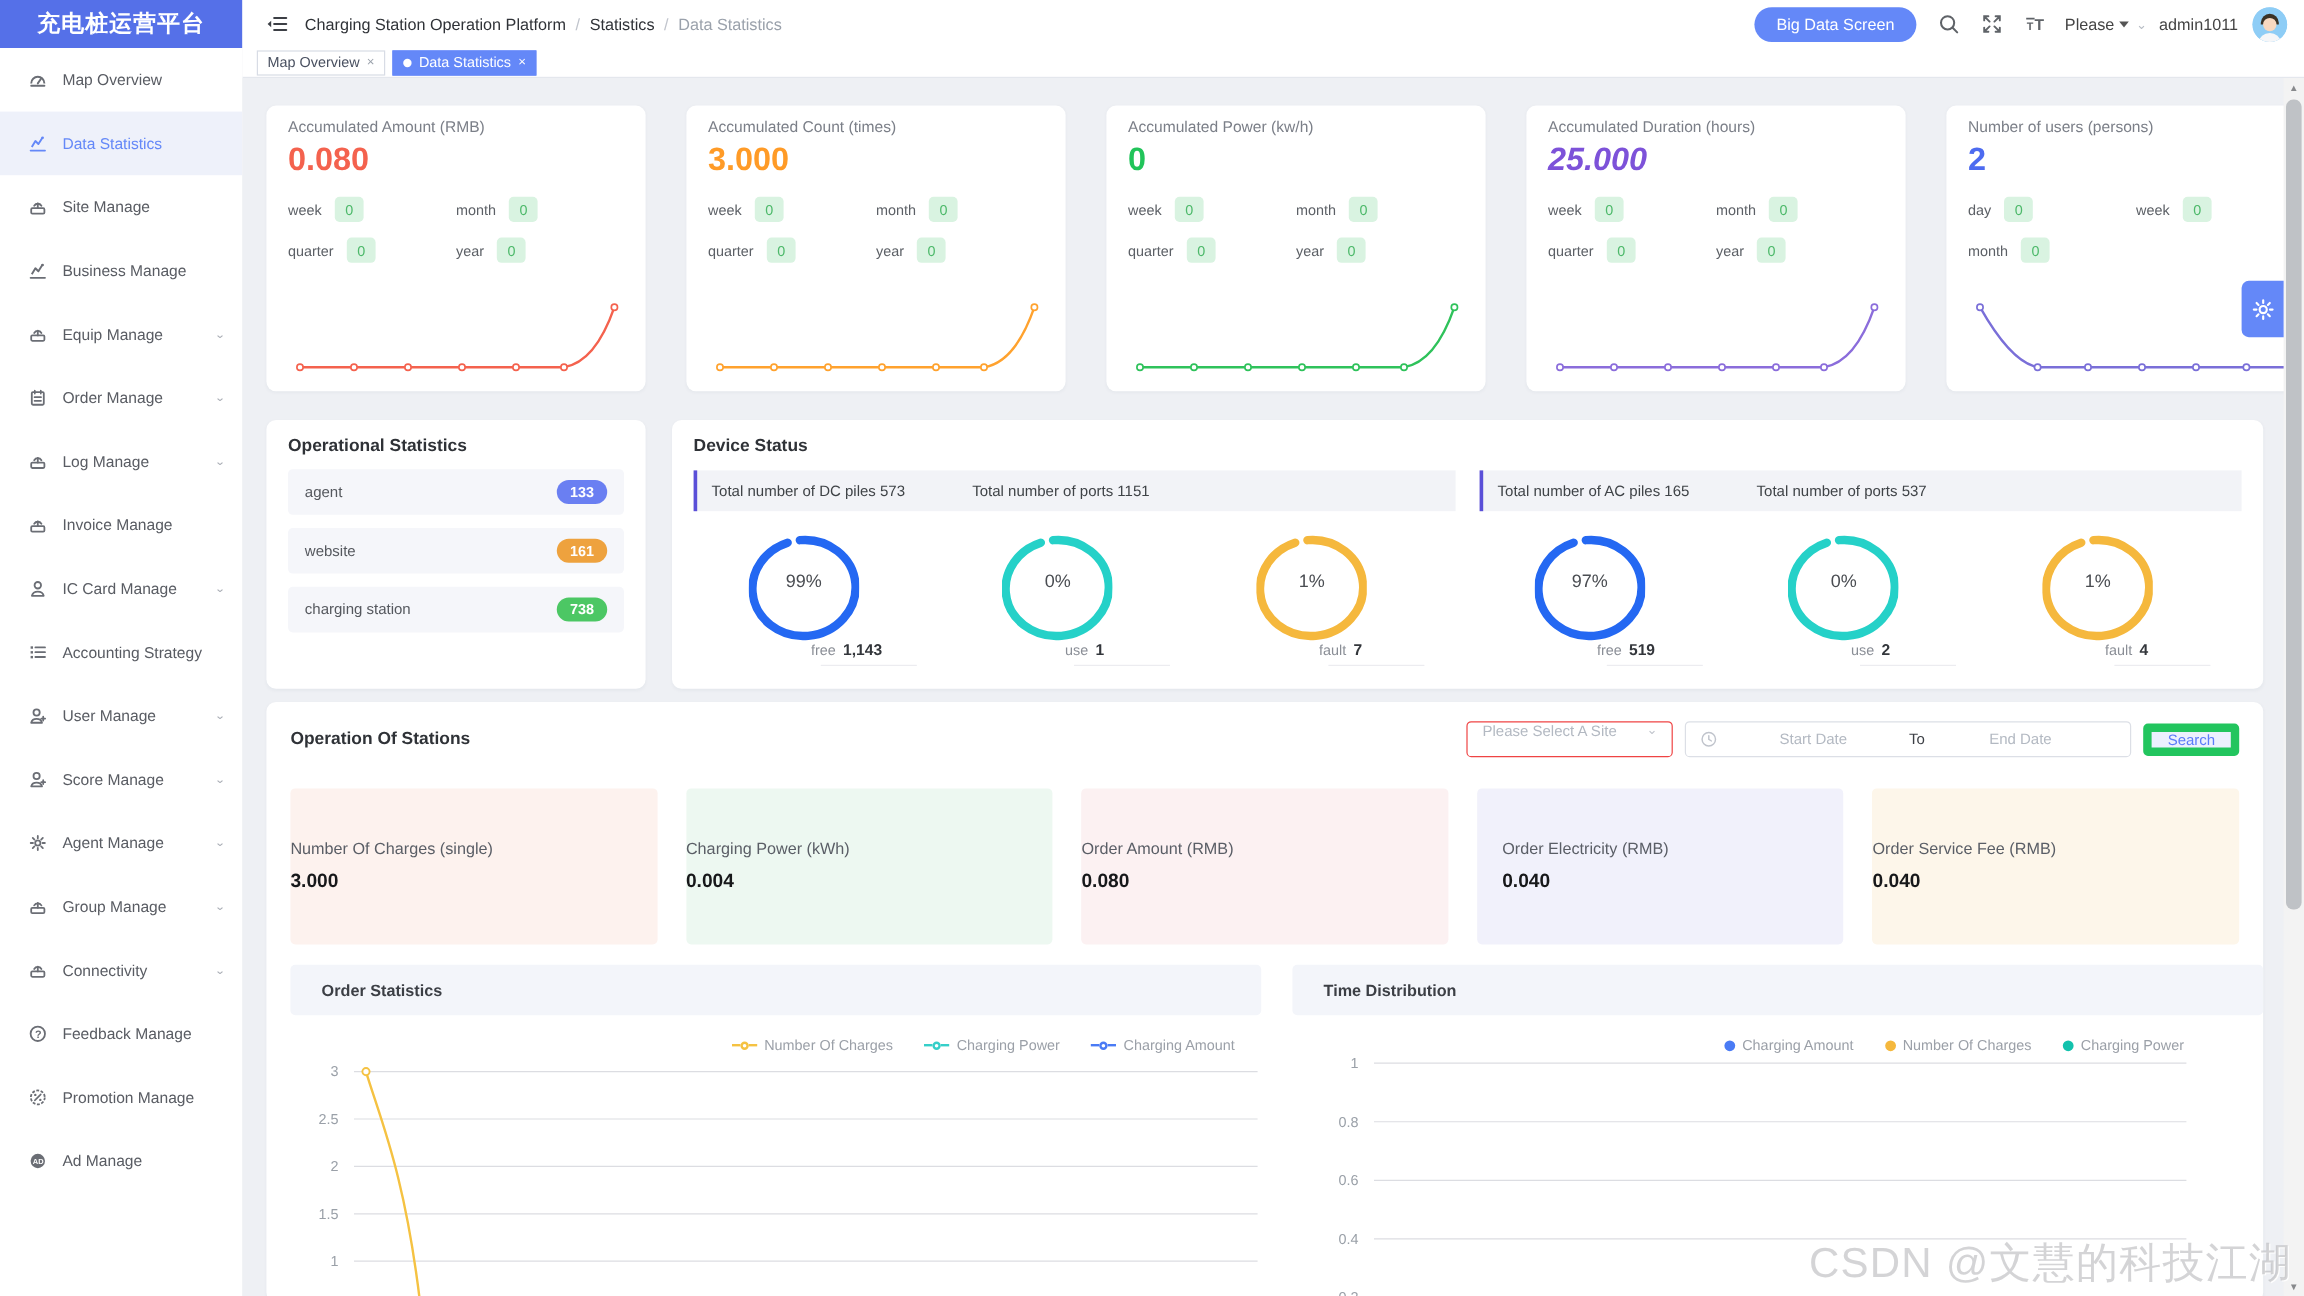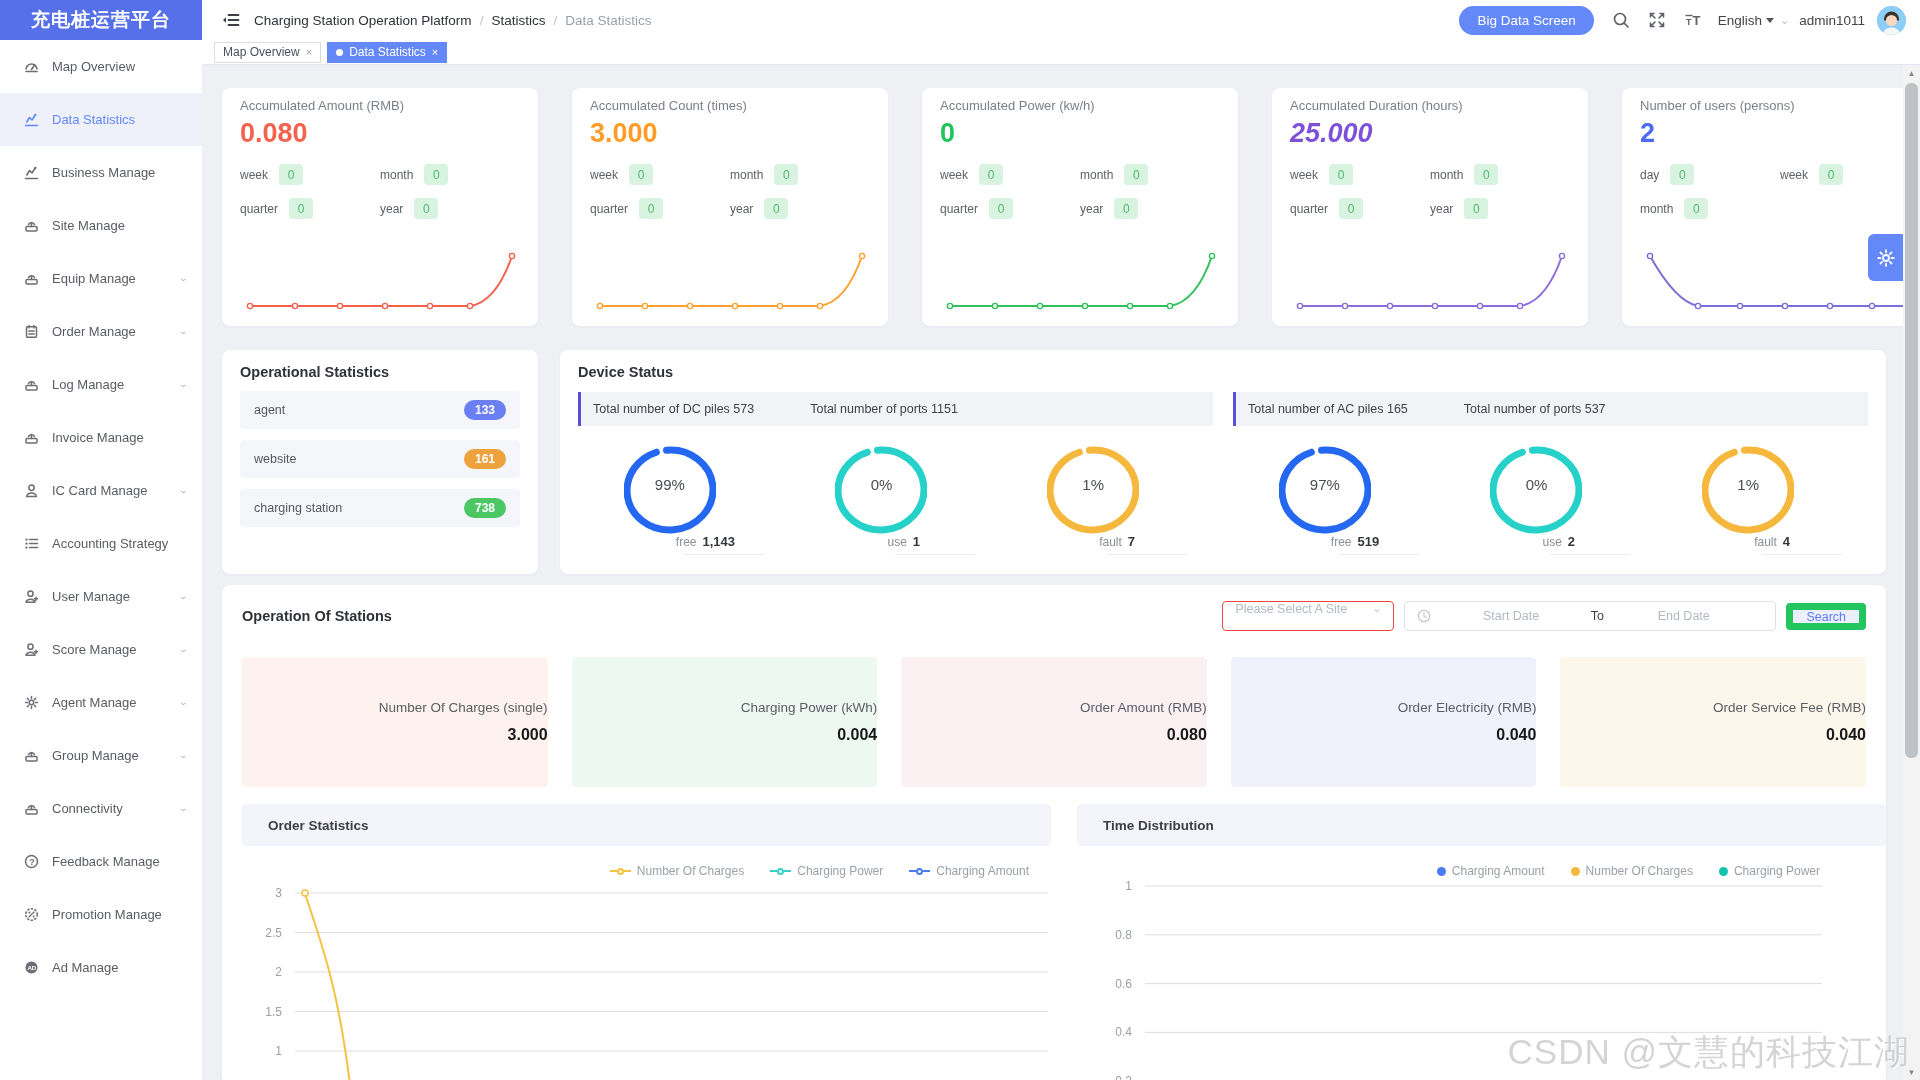--- a/index.html
+++ b/index.html
@@ -69,21 +69,21 @@
   .stations { margin-top:20px; background:#fff; border-radius:8px; padding:16px 10px 0; height:500px; box-shadow:0 1px 3px rgba(30,40,80,.04); }
   .st-head { display:flex; align-items:center; padding:0 10px; }
   .st-controls { margin-left:auto; display:flex; align-items:center; gap:10px; }
   .sel { width:172px; height:30px; border:1px solid #ef4444; border-radius:4px; display:flex; padding:0 12px; font-size:12.5px; color:#b3b9c2; background:#fff; cursor:pointer; }
   .sel .sv { flex:1; }
   .dr { width:372px; height:30px; border:1px solid #dcdfe6; border-radius:4px; display:flex; align-items:center; padding:0 12px; font-size:12.5px; color:#b3b9c2; background:#fff; cursor:text; }
   .dr .din { flex:1; text-align:center; }
   .dr .to { color:#3c3f45; }
   .search-btn { height:27px; padding:0 13px; background:#ecf0fe; border:7px solid #22c55e; border-radius:4px; color:#5b7cfa; font-size:12.5px; cursor:pointer; }
   .tiles { display:grid; grid-template-columns:repeat(5,1fr); gap:24px; margin-top:26px; height:130px; padding:0 10px; }
-  .tile { border-radius:4px; display:flex; flex-direction:column; align-items:flex-end; justify-content:center; gap:11px; }
+  .tile { border-radius:4px; display:flex; flex-direction:column; align-items:flex-start; justify-content:center; gap:11px; }
   .tile .tt { font-size:13.5px; color:#5a5e66; }
   .tile .tv { font-size:16px; font-weight:700; color:#17181a; }
   .charts { display:grid; grid-template-columns:1fr 1fr; gap:26px; margin-top:17px; padding:0 10px; }
   .banner { height:42px; background:#f3f5fa; border-radius:4px; display:flex; align-items:center; padding-left:26px; font-size:13.5px; font-weight:600; color:#3c3f45; }
   .legend { display:flex; justify-content:flex-end; gap:26px; margin-top:17px; height:16px; align-items:center; }
   .lg-item { display:flex; align-items:center; gap:6px; font-size:12px; color:#9ba0a8; cursor:pointer; }
   .ringmark { display:flex; align-items:center; }
   .ringmark i { display:block; width:7px; height:2px; }
   .ringmark s { display:block; width:7px; height:7px; border-radius:50%; border:2px solid; background:#fff; text-decoration:none; }
   .dotmark { width:9px; height:9px; border-radius:50%; }
@@ -125,21 +125,21 @@
     <g stroke="currentColor" stroke-width="1.6" fill="none" stroke-linecap="round">
       <path d="M7 7 2.6 2.6M2.5 6V2.5H6M11 7l4.4-4.4M15.5 6V2.5H12M7 11l-4.4 4.4M2.5 12v3.5H6M11 11l4.4 4.4M15.5 12v3.5H12"></path>
     </g>
   </svg>
   <svg class="hicon" viewBox="0 0 18 18">
     <path d="M1.5 4.5h7" stroke="currentColor" stroke-width="1.4"></path>
     <text x="2" y="14" font-size="9" fill="currentColor" font-weight="bold">T</text>
     <text x="8.5" y="14" font-size="13" fill="currentColor" font-weight="bold">T</text>
   </svg>
   <div class="lang">
-    <span>English</span>
+    <span>Please</span>
     <span class="caret"></span>
   </div>
   <span class="chev">⌄</span>
   <span class="uname">admin1011</span>
   <div class="avatar">
     <svg viewBox="0 0 29 29" width="29" height="29">
       <circle cx="14.5" cy="14.5" r="14.5" fill="#8ecdf6"></circle>
       <path d="M7 13a7.5 7.5 0 0 1 15 0v1.5H7z" fill="#3a3226"></path>
       <circle cx="14.5" cy="14.5" r="5.6" fill="#f8d8c0"></circle>
       <path d="M5.5 29a9 7.5 0 0 1 18 0z" fill="#f5f6f8"></path>
@@ -170,33 +170,33 @@
     <div class="sitem active">
       <svg viewBox="0 0 15 15" width="15" height="15">
         <path d="M1.5 13.5h12" stroke="currentColor" stroke-width="1.5" stroke-linecap="round"></path>
         <path d="M2.5 10.5 5.5 5.5 8 8l3.5-5.5" fill="none" stroke="currentColor" stroke-width="1.6" stroke-linejoin="round"></path>
         <circle cx="11.5" cy="2.8" r="1.1" fill="currentColor"></circle>
       </svg>
       <span class="slabel">Data Statistics</span>
     </div>
     <div class="sitem">
       <svg viewBox="0 0 15 15" width="15" height="15">
+        <rect x="2" y="8.5" width="11" height="4.5" rx="1" fill="none" stroke="currentColor" stroke-width="1.5"></rect>
+        <path d="M4.5 6.5a3.5 3.5 0 0 1 6 0" fill="none" stroke="currentColor" stroke-width="1.5" stroke-linecap="round"></path>
+        <path d="M7.5 4.5v4" stroke="currentColor" stroke-width="1.5" stroke-linecap="round"></path>
+      </svg>
+      <span class="slabel">Site Manage</span>
+    </div>
+    <div class="sitem">
+      <svg viewBox="0 0 15 15" width="15" height="15">
         <path d="M1.5 13.5h12" stroke="currentColor" stroke-width="1.5" stroke-linecap="round"></path>
         <path d="M2.5 10.5 5.5 5.5 8 8l3.5-5.5" fill="none" stroke="currentColor" stroke-width="1.6" stroke-linejoin="round"></path>
         <circle cx="11.5" cy="2.8" r="1.1" fill="currentColor"></circle>
       </svg>
       <span class="slabel">Business Manage</span>
-    </div>
-    <div class="sitem">
-      <svg viewBox="0 0 15 15" width="15" height="15">
-        <rect x="2" y="8.5" width="11" height="4.5" rx="1" fill="none" stroke="currentColor" stroke-width="1.5"></rect>
-        <path d="M4.5 6.5a3.5 3.5 0 0 1 6 0" fill="none" stroke="currentColor" stroke-width="1.5" stroke-linecap="round"></path>
-        <path d="M7.5 4.5v4" stroke="currentColor" stroke-width="1.5" stroke-linecap="round"></path>
-      </svg>
-      <span class="slabel">Site Manage</span>
     </div>
     <div class="sitem">
       <svg viewBox="0 0 15 15" width="15" height="15">
         <rect x="2" y="8.5" width="11" height="4.5" rx="1" fill="none" stroke="currentColor" stroke-width="1.5"></rect>
         <path d="M4.5 6.5a3.5 3.5 0 0 1 6 0" fill="none" stroke="currentColor" stroke-width="1.5" stroke-linecap="round"></path>
         <path d="M7.5 4.5v4" stroke="currentColor" stroke-width="1.5" stroke-linecap="round"></path>
       </svg>
       <span class="slabel">Equip Manage</span>
       <span class="sarrow">⌄</span>
     </div>

